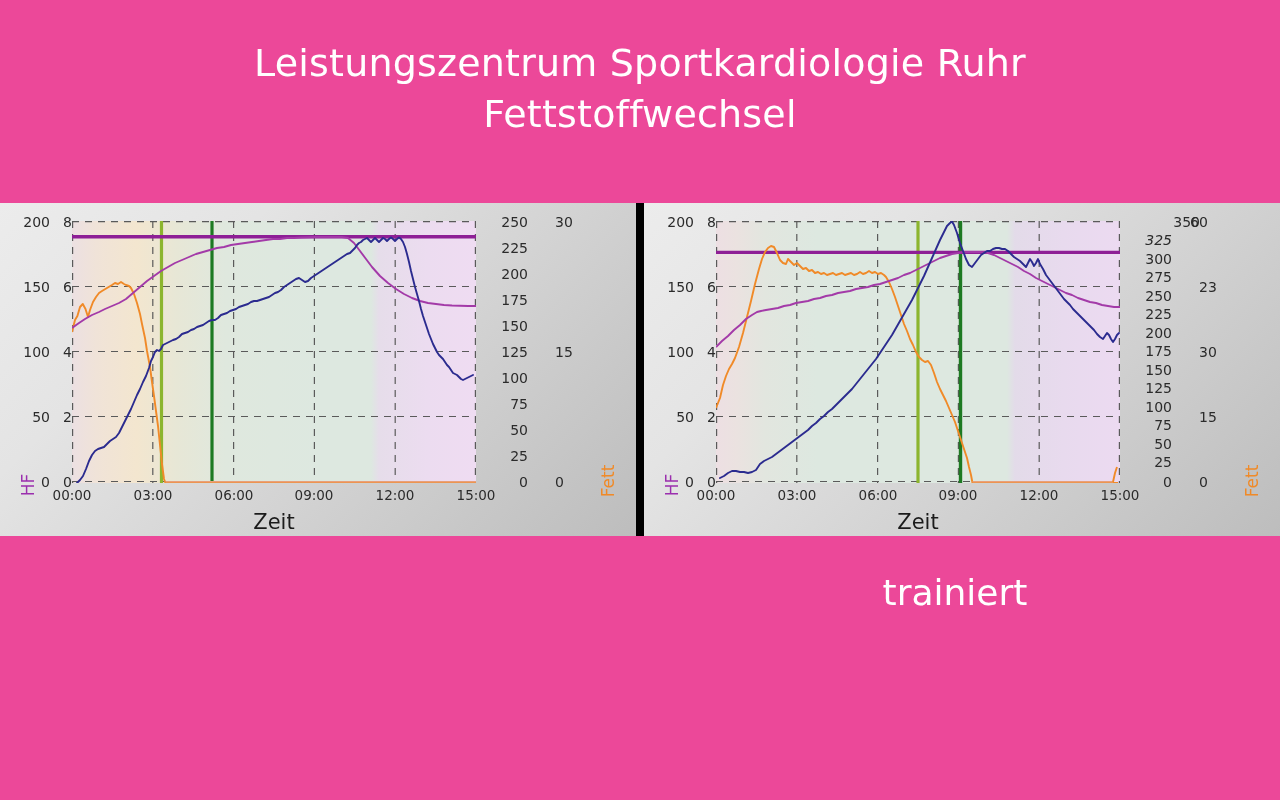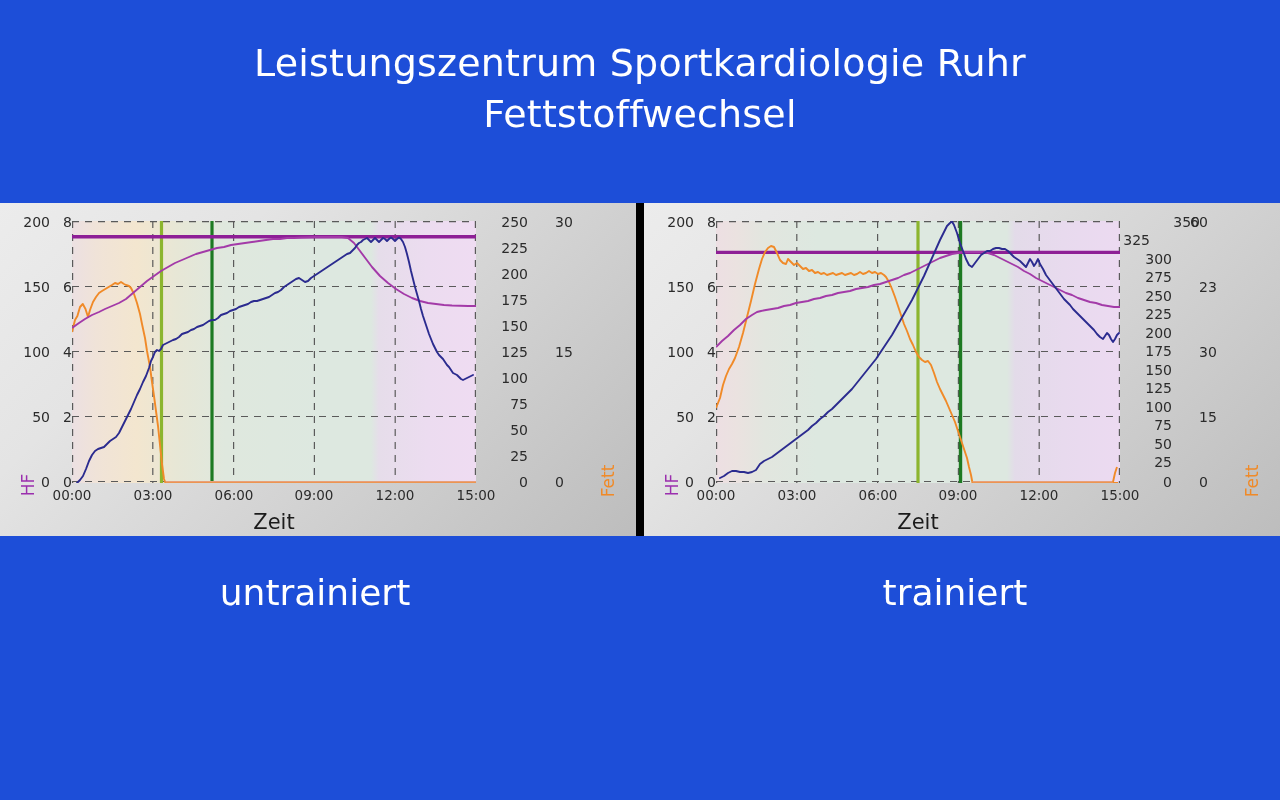--- a/index.html
+++ b/index.html
@@ -1,17 +1,17 @@
 <!DOCTYPE html>
 <html><head>
 <meta charset="utf-8">
 <style>
   html,body{margin:0;padding:0;background:#000;}
   body{width:1280px;height:800px;overflow:hidden;font-family:"DejaVu Sans",sans-serif;}
-  .stage{position:relative;width:1280px;height:800px;background:#1d4ed8;}
+  .stage{position:relative;width:1280px;height:800px;background:#ec4899;}
 
   
   .title{
     position:absolute;left:0;top:38px;width:1280px;
     text-align:center;color:#fff;
     font-family:"DejaVu Sans",sans-serif;
     font-size:38px;line-height:51px;font-weight:400;
     letter-spacing:.2px;
   }
   .title div{white-space:nowrap;}
@@ -185,21 +185,21 @@
       <div class="axlab r" style="left:0;top:206px;width:50px;">50</div>
       <div class="axlab r" style="left:0;top:271px;width:50px;">0</div>
 
       <div class="axlab" style="left:63px;top:11px;">8</div>
       <div class="axlab" style="left:63px;top:76px;">6</div>
       <div class="axlab" style="left:63px;top:141px;">4</div>
       <div class="axlab" style="left:63px;top:206px;">2</div>
       <div class="axlab" style="left:63px;top:271px;">0</div>
 
       <div class="axlab r" style="left:506px;top:11px;width:50px;">350</div>
-      <div class="axlab r" style="left:456px;top:29px;width:50px;">325</div>
+      <div class="axlab r" style="left:478px;top:29px;width:50px;font-style:italic;">325</div>
       <div class="axlab r" style="left:478px;top:48px;width:50px;">300</div>
       <div class="axlab r" style="left:478px;top:66px;width:50px;">275</div>
       <div class="axlab r" style="left:478px;top:85px;width:50px;">250</div>
       <div class="axlab r" style="left:478px;top:103px;width:50px;">225</div>
       <div class="axlab r" style="left:478px;top:122px;width:50px;">200</div>
       <div class="axlab r" style="left:478px;top:140px;width:50px;">175</div>
       <div class="axlab r" style="left:478px;top:159px;width:50px;">150</div>
       <div class="axlab r" style="left:478px;top:177px;width:50px;">125</div>
       <div class="axlab r" style="left:478px;top:196px;width:50px;">100</div>
       <div class="axlab r" style="left:478px;top:214px;width:50px;">75</div>
@@ -266,17 +266,16 @@
       <div class="xtick" style="left:194px;top:284px;width:80px;">06:00</div>
       <div class="xtick" style="left:274px;top:284px;width:80px;">09:00</div>
       <div class="xtick" style="left:355px;top:284px;width:80px;">12:00</div>
       <div class="xtick" style="left:436px;top:284px;width:80px;">15:00</div>
 
       <div class="xtitle" style="left:174px;top:307px;width:200px;">Zeit</div>
     </div>
   </div>
 
   <div class="captions">
-    <div class="caption a">untrainiert</div>
     <div class="caption b">trainiert</div>
   </div>
 
 </div>
 
 </body></html>

